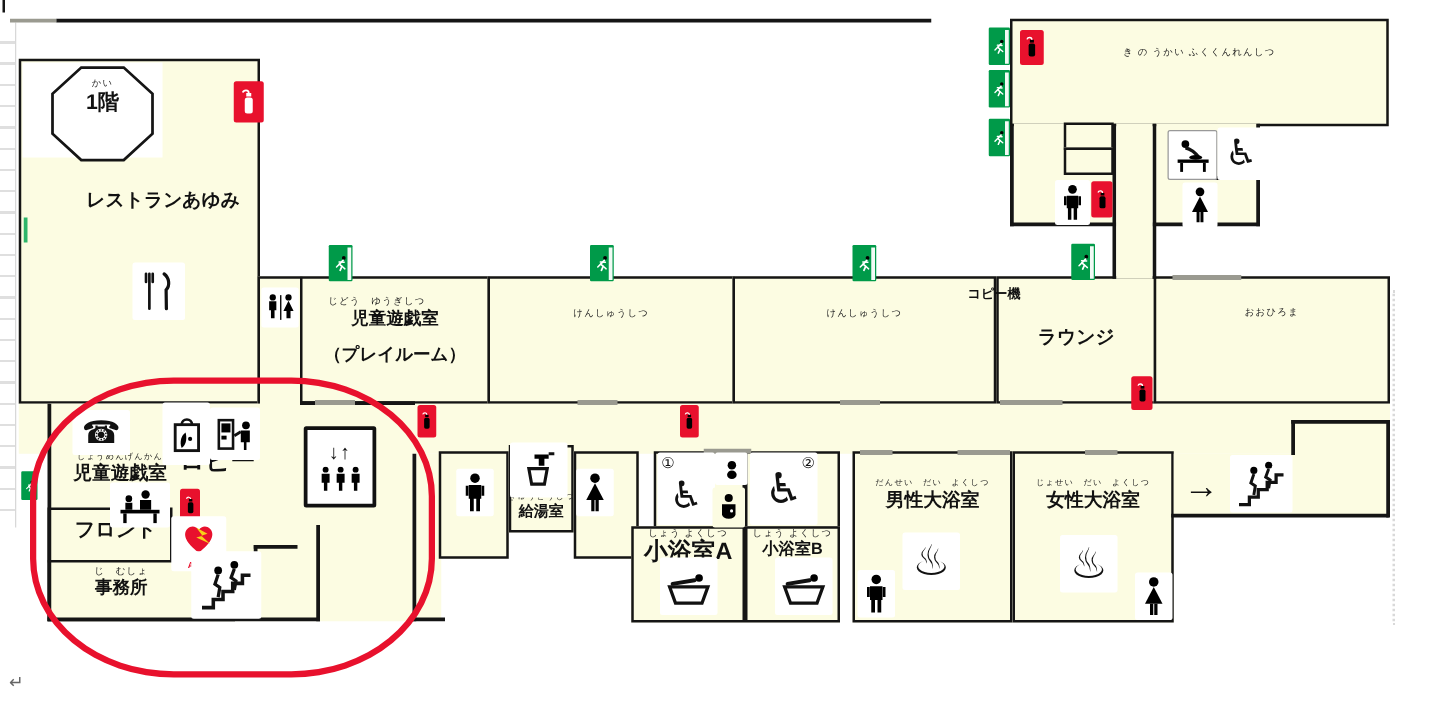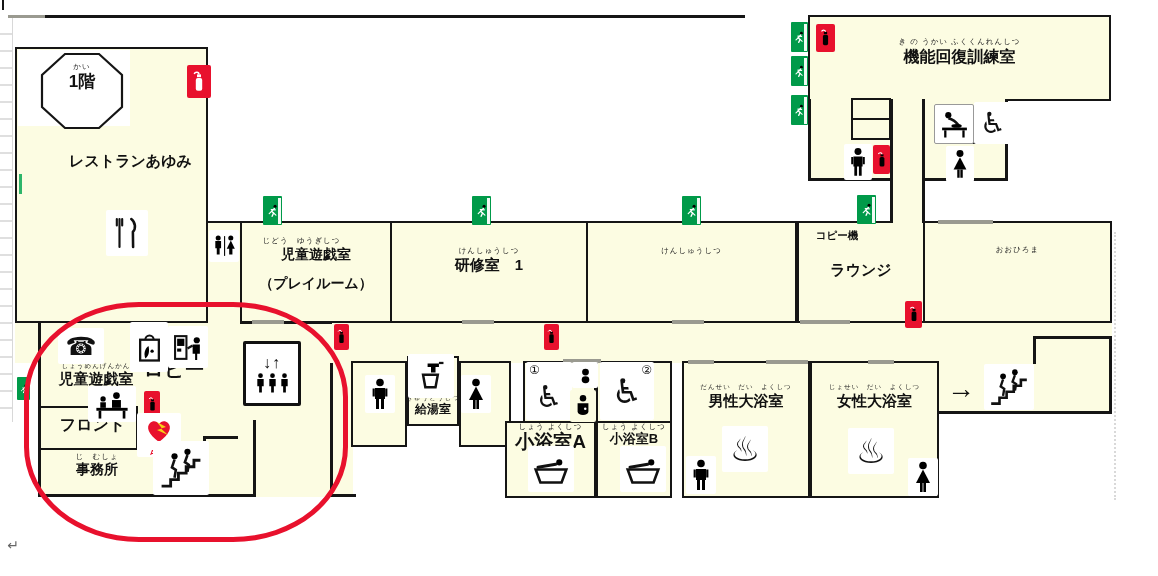--- a/index.html
+++ b/index.html
@@ -215,28 +215,26 @@
   <div class="furi" style="left:40px;top:63px;width:84px">かい</div>
   <div class="lbl" style="left:40px;top:73px;width:84px;font-size:17px">1階</div>
 
   <div class="lbl" style="left:58px;top:153px;width:145px;font-size:15px">レストランあゆみ</div>
 
   <div class="furi" style="left:240px;top:237px;width:123px">じどう　ゆうぎしつ</div>
   <div class="lbl" style="left:240px;top:247px;width:152px;font-size:14px">児童遊戯室</div>
   <div class="lbl" style="left:240px;top:276px;width:152px;font-size:14px">（プレイルーム）</div>
 
   <div class="furi" style="left:390px;top:247px;width:198px">けんしゅうしつ</div>
-  <div class="lbl" style="left:390px;top:257px;width:198px;font-size:15px">研修室　1</div>
 
   <div class="furi" style="left:586px;top:247px;width:211px">けんしゅうしつ</div>
 
   <div class="furi" style="left:808px;top:38px;width:303px">き の うかい ふくくんれんしつ</div>
-  <div class="lbl" style="left:808px;top:48px;width:303px;font-size:16px">機能回復訓練室</div>
-
-  <div class="lbl" style="left:802px;top:230px;width:70px;font-size:10.5px;text-align:center">コピー機</div>
+
+  <div class="lbl" style="left:774px;top:230px;width:70px;font-size:10.5px;text-align:left">コピー機</div>
   <div class="lbl" style="left:797px;top:262px;width:128px;font-size:15px">ラウンジ</div>
 
   <div class="furi" style="left:923px;top:246px;width:189px">おおひろま</div>
 
   <div class="furi" style="left:50px;top:363px;width:92px;font-size:6.5px">しょうめんげんかん</div>
   <div class="lbl" style="left:50px;top:371px;width:92px;font-size:15px">児童遊戯室</div>
   <div class="lbl" style="left:143px;top:358px;width:62px;font-size:20px;font-weight:700">ロビー</div>
   <div class="lbl" style="left:45px;top:416px;width:95px;font-size:16px">フロント</div>
   <div class="furi" style="left:52px;top:453px;width:90px">じ　むしょ</div>
   <div class="lbl" style="left:52px;top:462px;width:90px;font-size:14px">事務所</div>

